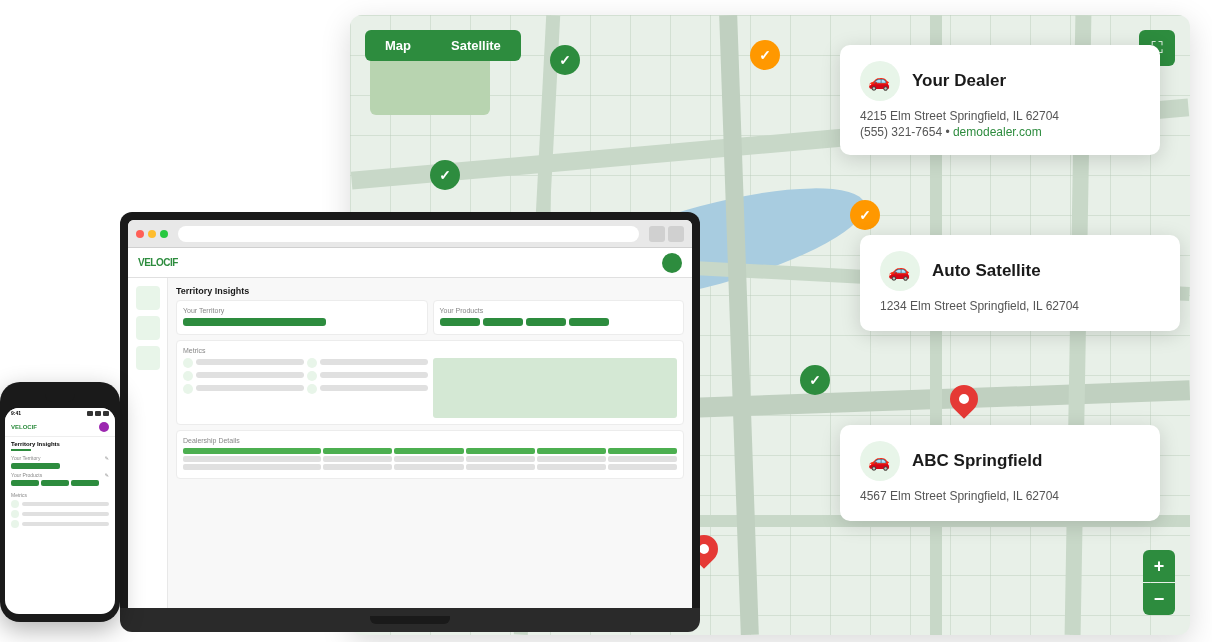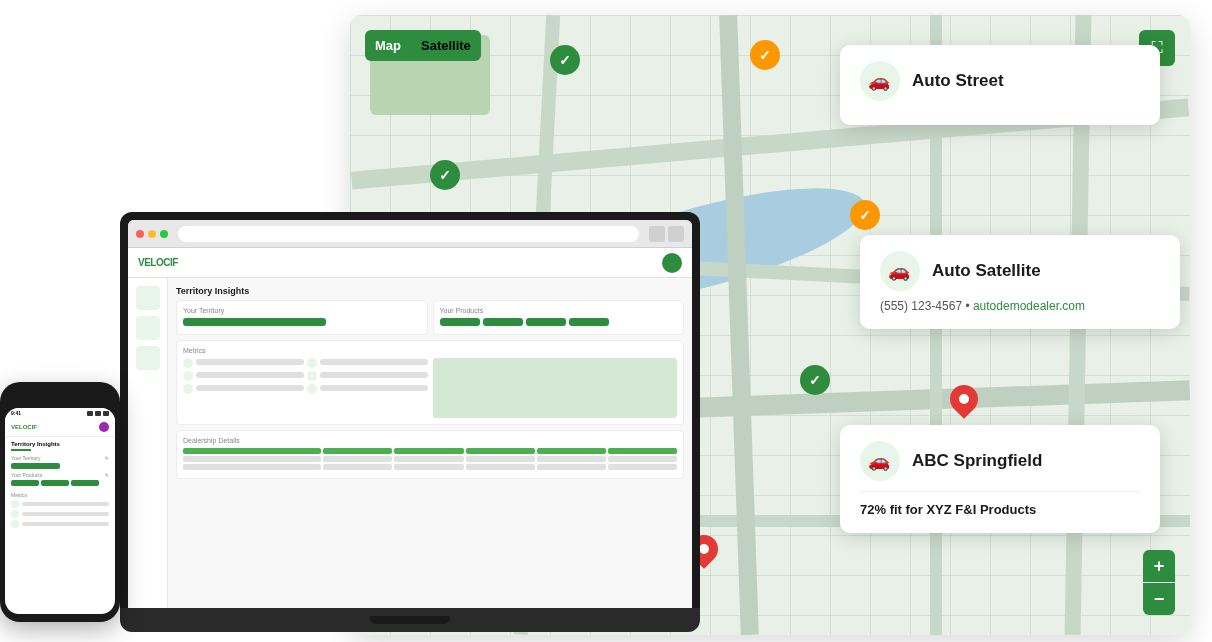--- a/index.html
+++ b/index.html
@@ -84,36 +84,36 @@
     .map-controls-top {
       position: absolute;
       top: 15px;
       left: 15px;
       display: flex;
       gap: 0;
       z-index: 10;
     }
 
     .map-btn {
-      padding: 8px 10px;
+      padding: 8px 20px;
       font-size: 13px;
       font-weight: 600;
       cursor: pointer;
       border: none;
     }
 
     .map-btn-active {
       background: #2d8c3e;
       color: white;
       border-radius: 6px 0 0 6px;
     }
 
     .map-btn-inactive {
       background: #2d8c3e;
-      color: #000000;
+      color: #ffffff;
       border-radius: 0 6px 6px 0;
     }
 
     .map-expand {
       position: absolute;
       top: 15px;
       right: 15px;
       width: 36px;
       height: 36px;
       background: #2d8c3e;
@@ -743,41 +743,43 @@
 
     <div class="map-pin" style="top:370px; left:600px;">
       <div class="pin-shape" style="background:#e53935; width:28px; height:28px; border-radius:50% 50% 50% 0; transform:rotate(-45deg); display:flex; align-items:center; justify-content:center;">
         <div style="width:10px;height:10px;background:white;border-radius:50%;"></div>
       </div>
     </div>
 
     <div class="dealer-card card1">
       <div class="dealer-card-header">
         <div class="dealer-icon">🚗</div>
-        <div class="dealer-name">Auto Street</div>
+        <div class="dealer-name">Your Dealer</div>
+      </div>
+      <div class="dealer-address">4215 Elm Street Springfield, IL 62704</div>
+      <div class="dealer-contact">
+        <span>(555) 321-7654</span> •
+        <a href="#">demodealer.com</a>
       </div>
     </div>
 
     <div class="dealer-card card2">
       <div class="dealer-card-header">
         <div class="dealer-icon">🚗</div>
         <div class="dealer-name">Auto Satellite</div>
       </div>
-      <div class="dealer-contact">
-        <span>(555) 123-4567</span> •
-        <a href="#">autodemodealer.com</a>
-      </div>
+      <div class="dealer-address">1234 Elm Street Springfield, IL 62704</div>
     </div>
 
     <div class="dealer-card card3">
       <div class="dealer-card-header">
         <div class="dealer-icon">🚗</div>
         <div class="dealer-name">ABC Springfield</div>
       </div>
-      <div class="dealer-fit">72% fit for XYZ F&amp;I Products</div>
+      <div class="dealer-address">4567 Elm Street Springfield, IL 62704</div>
     </div>
 
     <div class="map-zoom">
       <button class="map-zoom-btn">+</button>
       <button class="map-zoom-btn">−</button>
     </div>
   </div>
 
   <div class="laptop">
     <div class="laptop-screen-outer">

